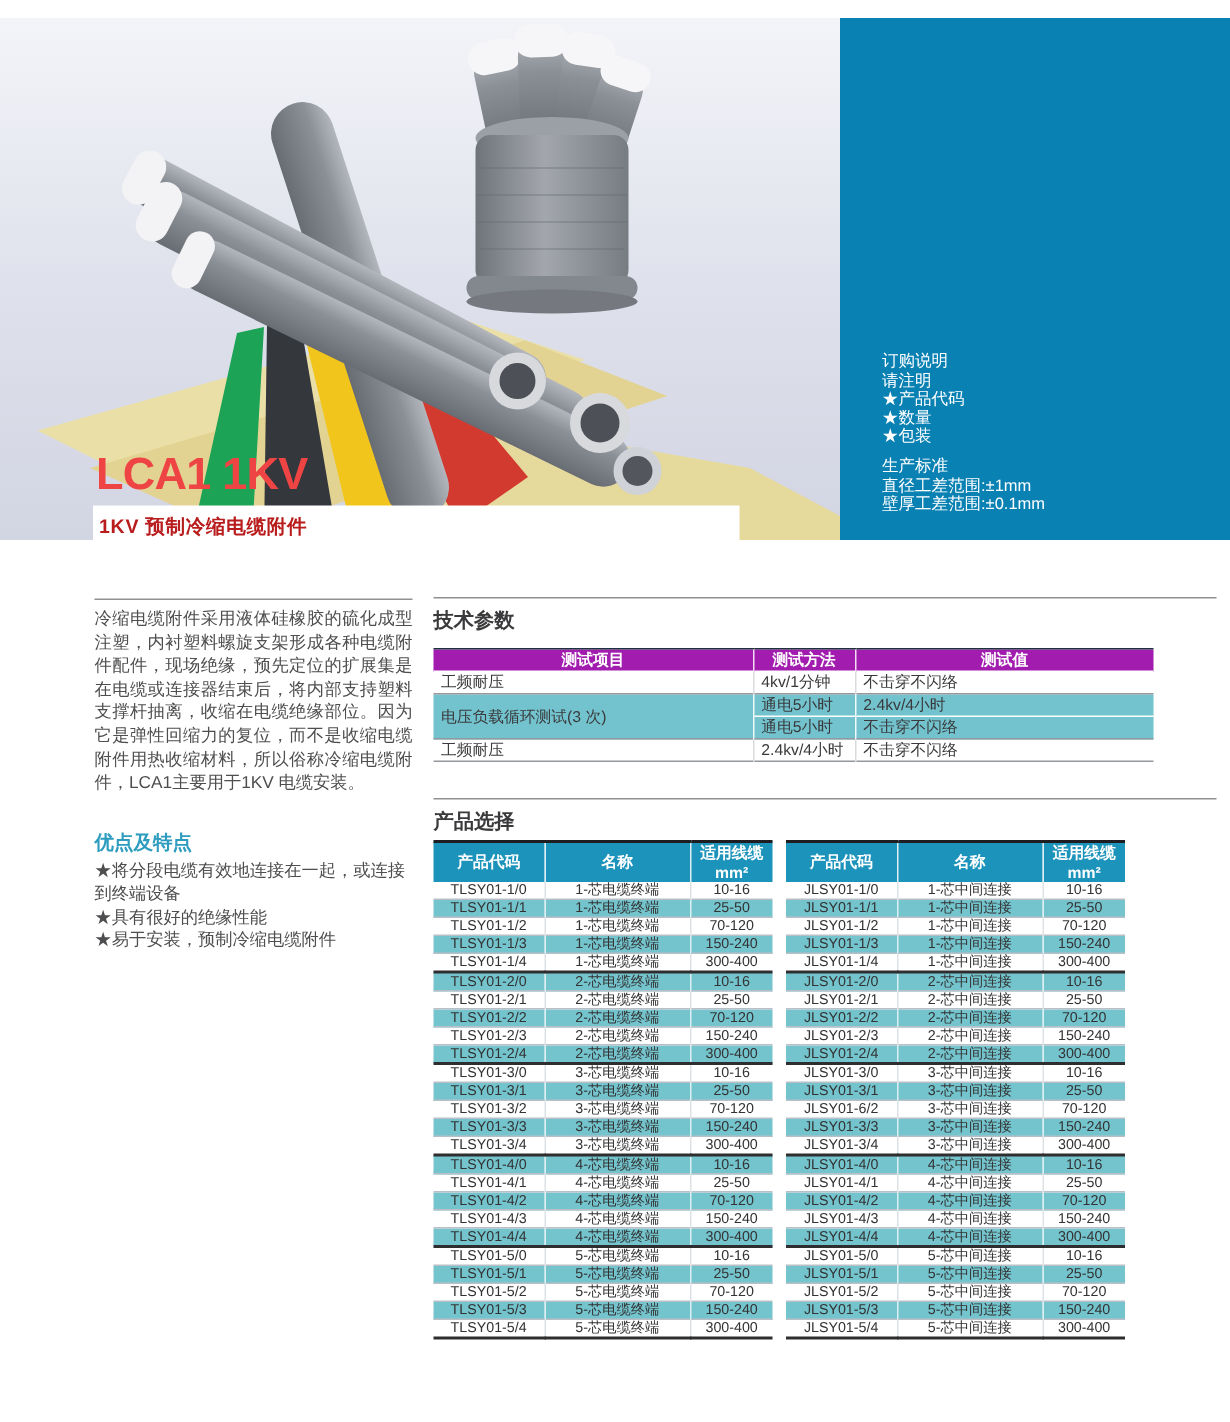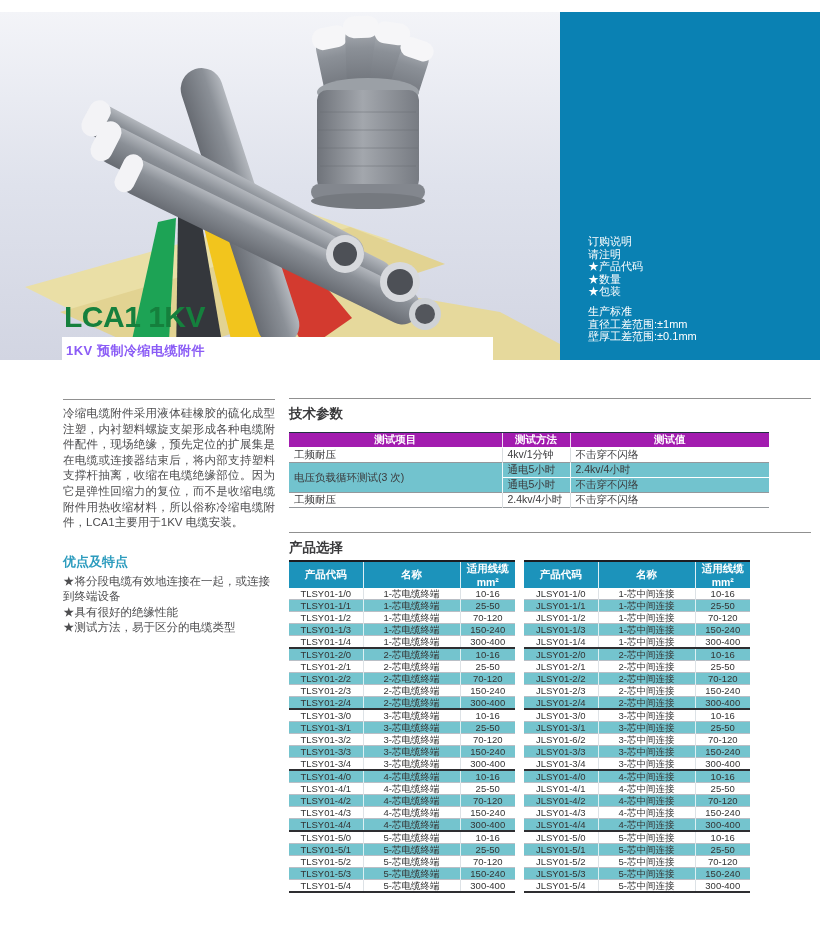--- a/index.html
+++ b/index.html
@@ -6,23 +6,23 @@
   body { background:#f0f0f0; font-family:"Liberation Sans", sans-serif; }
   .page { position:relative; width:820px; height:948px; margin:0 auto; background:#ffffff; overflow:hidden;padding-left:24px; }
 
   
   .photo { position:absolute; left:0; top:12px; width:560px; height:348px; }
   .info-panel { position:absolute; left:560px; top:12px; width:260px; height:348px; background:#0a81b3; }
   .panel-text { position:absolute; left:28px; top:223px; color:#ffffff; font-size:11px; line-height:12.6px; }
   .panel-group2 { margin-top:7px; }
 
   .hero-title { position:absolute; left:64px; top:300px; font-size:30px; font-weight:bold;
-                color:#15803d; letter-spacing:-0.5px; }
+                color:#ef4444; letter-spacing:-0.5px; }
   .subtitle-band { position:absolute; left:62px; top:337px; width:431px; height:23px; background:#ffffff; }
-  .subtitle { padding:5px 0 0 4px; font-size:13px; font-weight:bold; color:#8b5cf6; letter-spacing:0.5px; }
+  .subtitle { padding:5px 0 0 4px; font-size:13px; font-weight:bold; color:#b91c1c; letter-spacing:0.5px; }
 
   
   .left-col { position:absolute; left:63px; top:399px; width:212px; border-top:1px solid #909090; }
   .desc { margin-top:6px; font-size:11.5px; line-height:15.6px; color:#4e4e50; text-align:justify; }
   .features-title { margin-top:22px; font-size:13px; font-weight:bold; color:#2d9cbe; }
   .features-list { margin-top:3px; list-style:none; }
   .features-list li { font-size:11.5px; line-height:15.5px; color:#4e4e50; }
 
   
   .right-col { position:absolute; left:289px; top:398px; width:522px; border-top:1px solid #909090; }
@@ -167,21 +167,21 @@
   <div class="subtitle-band">
     <div class="subtitle">1KV 预制冷缩电缆附件</div>
   </div>
 
   <div class="left-col">
     <p class="desc">冷缩电缆附件采用液体硅橡胶的硫化成型注塑，内衬塑料螺旋支架形成各种电缆附件配件，现场绝缘，预先定位的扩展集是在电缆或连接器结束后，将内部支持塑料支撑杆抽离，收缩在电缆绝缘部位。因为它是弹性回缩力的复位，而不是收缩电缆附件用热收缩材料，所以俗称冷缩电缆附件，LCA1主要用于1KV 电缆安装。</p>
     <h3 class="features-title">优点及特点</h3>
     <ul class="features-list">
         <li>★将分段电缆有效地连接在一起，或连接到终端设备</li>
         <li>★具有很好的绝缘性能</li>
-        <li>★测试方法，易于区分的电缆类型</li>
+        <li>★易于安装，预制冷缩电缆附件</li>
       </ul>
   </div>
 
   <div class="right-col">
     <h3 class="section-title">技术参数</h3>
     <table class="tech">
         <thead>
           <tr>
             <th>测试项目</th>
             <th>测试方法</th>

